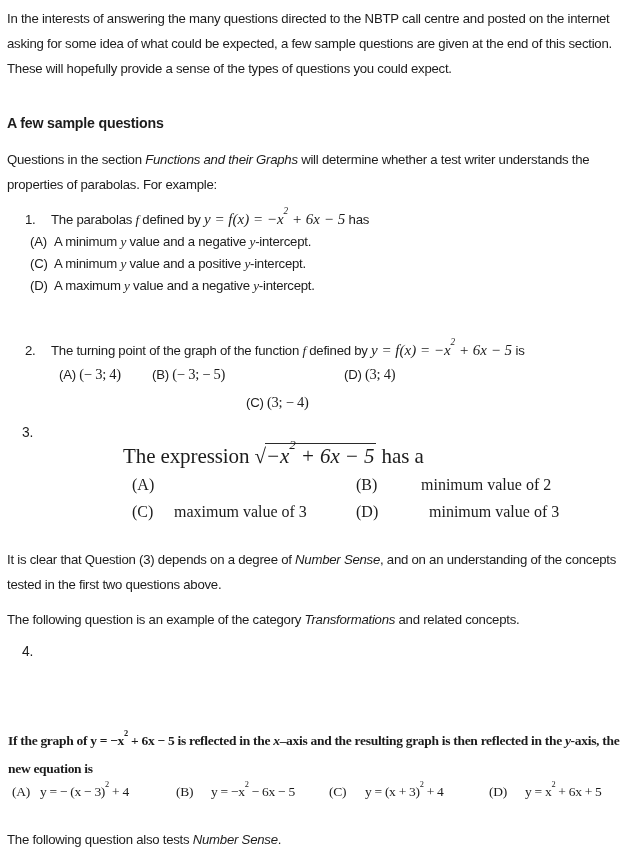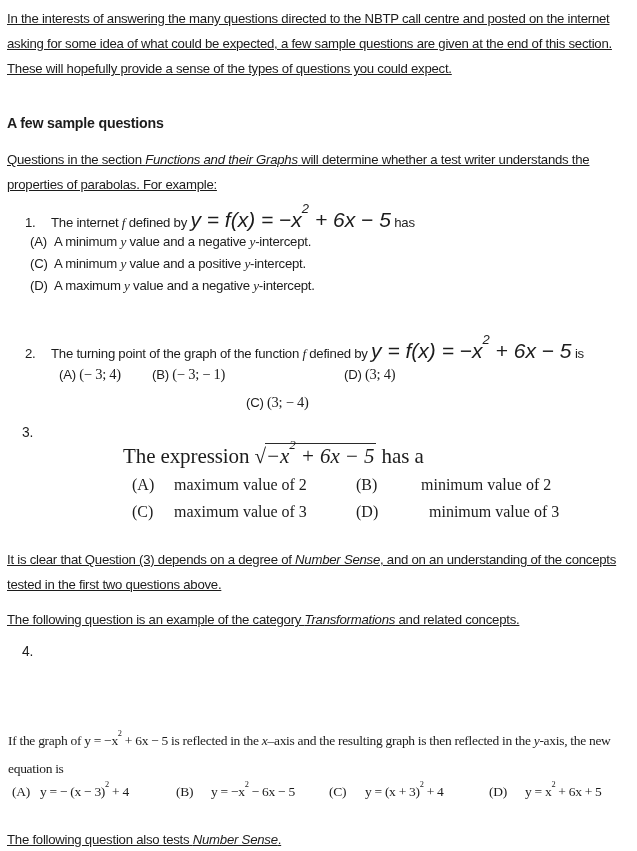--- a/index.html
+++ b/index.html
@@ -14,37 +14,37 @@
   .abs { position: absolute; }
   .sans {
     font-family: "Liberation Sans", sans-serif;
     font-size: 13.2px;
     letter-spacing: -0.25px;
     line-height: 25px;
   }
   .serif {
     font-family: "Liberation Serif", serif;
   }
-  .para { margin: 0; text-decoration: underline; }
+  .para { margin: 0; }
   .heading {
     margin: 0;
     font-family: "Liberation Sans", sans-serif;
     font-size: 14.2px;
     font-weight: bold;
     letter-spacing: -0.2px;
   }
   .it { font-style: italic; }
   .mvar {
     font-family: "Liberation Serif", serif;
     font-style: italic;
   }
   .formula {
-    font-family: Liberation Sans, sans-serif;
+    font-family: Liberation Serif, serif;
     font-style: italic;
-    font-size: 21px;
+    font-size: 15px;
     letter-spacing: 0;
   }
   .formula sup, .q3stem sup, .q4f sup {
     font-size: 0.62em;
     position: relative;
     top: -0.45em;
     line-height: 0;
   }
   .qnum { display: inline-block; width: 26px; }
   .optline { line-height: 22px; white-space: nowrap; }
@@ -77,61 +77,60 @@
 <body>
 
 <div class="page">
 
   <p class="abs sans para" style="left:7px; top:6px; width:626px;">In the interests of answering the many questions directed to the NBTP call centre and posted on the internet asking for some idea of what could be expected, a few sample questions are given at the end of this section. These will hopefully provide a sense of the types of questions you could expect.</p>
 
   <h2 class="abs heading" style="left:7px; top:115px;">A few sample questions</h2>
 
   <p class="abs sans para" style="left:7px; top:147px; width:631px;"><span>Questions in the section </span><span class="it">Functions and their Graphs</span><span> will determine whether a test writer understands the properties of parabolas. For example:</span></p>
 
-  <div class="abs sans nowrap" style="left:25px; top:207px;"><span class="qnum">1.</span><span>The internet </span><span class="mvar">f</span><span> defined by </span><span class="formula"><span>y = f(x) = −x</span><sup>2</sup><span> + 6x − 5</span></span><span> has</span></div>
+  <div class="abs sans nowrap" style="left:25px; top:207px;"><span class="qnum">1.</span><span>The parabolas </span><span class="mvar">f</span><span> defined by </span><span class="formula"><span>y = f(x) = −x</span><sup>2</sup><span> + 6x − 5</span></span><span> has</span></div>
 
   <div class="abs sans" style="left:30px; top:231px;">
     <div class="optline"><span class="optlabel">(A)</span><span>A minimum </span><span class="mvar">y</span><span> value and a negative </span><span class="mvar">y</span><span>-intercept.</span></div>
     <div class="optline"><span class="optlabel">(C)</span><span>A minimum </span><span class="mvar">y</span><span> value and a positive </span><span class="mvar">y</span><span>-intercept.</span></div>
     <div class="optline"><span class="optlabel">(D)</span><span>A maximum </span><span class="mvar">y</span><span> value and a negative </span><span class="mvar">y</span><span>-intercept.</span></div>
   </div>
 
   <div class="abs sans nowrap" style="left:25px; top:338px;"><span class="qnum">2.</span><span>The turning point of the graph of the function </span><span class="mvar">f</span><span> defined by </span><span class="formula"><span>y = f(x) = −x</span><sup>2</sup><span> + 6x − 5</span></span><span> is</span></div>
 
   <div class="abs row" style="top:362px;">
     <span class="abs sans nowrap" style="left:55px;"><span>(A)</span> <span class="serif" style="font-size:14.5px;">(− 3; 4)</span></span>
-    <span class="abs sans nowrap" style="left:148px;"><span>(B)</span> <span class="serif" style="font-size:14.5px;">(− 3; − 1)</span></span>
+    <span class="abs sans nowrap" style="left:148px;"><span>(B)</span> <span class="serif" style="font-size:14.5px;">(− 3; − 5)</span></span>
     <span class="abs sans nowrap" style="left:242px;margin-top:28px;"><span>(C)</span> <span class="serif" style="font-size:14.5px;">(3; − 4)</span></span>
     <span class="abs sans nowrap" style="left:340px;"><span>(D)</span> <span class="serif" style="font-size:14.5px;">(3; 4)</span></span>
   </div>
 
   <div class="abs sans" style="left:22px; top:420px; font-size:13.8px;">3.</div>
 
   <div class="abs serif q3stem" style="left:123px; top:444px;"><span class="upright">The expression </span><span><span class="rad">√</span><span class="rbody"><span>−x</span><sup>2</sup><span> + 6x − 5</span></span></span><span class="upright"> has a</span></div>
 
   <div class="abs row" style="top:476px;">
     <span class="abs serif q3opt" style="left:128px;">(A)</span>
-    <span class="abs serif q3opt" style="left:170px;">maximum value of 2</span>
     <span class="abs serif q3opt" style="left:352px;">(B)</span>
     <span class="abs serif q3opt" style="left:417px;">minimum value of 2</span>
   </div>
   <div class="abs row" style="top:503px;">
     <span class="abs serif q3opt" style="left:128px;">(C)</span>
     <span class="abs serif q3opt" style="left:170px;">maximum value of 3</span>
     <span class="abs serif q3opt" style="left:352px;">(D)</span>
     <span class="abs serif q3opt" style="left:417px;margin-left:8px;">minimum value of 3</span>
   </div>
 
   <p class="abs sans para" style="left:7px; top:547px; width:626px;"><span>It is clear that Question (3) depends on a degree of </span><span class="it">Number Sense</span><span>, and on an understanding of the concepts tested in the first two questions above.</span></p>
 
   <p class="abs sans para" style="left:7px; top:607px; width:630px;"><span>The following question is an example of the category </span><span class="it">Transformations</span><span> and related concepts.</span></p>
 
   <div class="abs sans" style="left:22px; top:639px; font-size:13.8px;">4.</div>
 
-  <p class="abs serif q4p" style="left:8px; top:727px; width:624px;"><span>If the graph of </span><span class="q4f fx"><span>y = −x</span><sup>2</sup><span> + 6x − 5</span></span><span> is reflected in the </span><span class="mvar">x</span><span>–axis and the resulting graph is then reflected in the </span><span class="mvar">y</span><span>-axis, the new equation is</span></p>
+  <p class="abs serif q4p" style="left:8px; top:727px; width:624px;font-weight:bold;"><span>If the graph of </span><span class="q4f fx"><span>y = −x</span><sup>2</sup><span> + 6x − 5</span></span><span> is reflected in the </span><span class="mvar">x</span><span>–axis and the resulting graph is then reflected in the </span><span class="mvar">y</span><span>-axis, the new equation is</span></p>
 
   <div class="abs row" style="top:784px;">
     <span class="abs serif q4f" style="left:8px;">(A)</span>
     <span class="abs serif q4f fx" style="left:36px;"><span>y = − (x − 3)</span><sup>2</sup><span> + 4</span></span>
     <span class="abs serif q4f" style="left:172px;">(B)</span>
     <span class="abs serif q4f fx" style="left:207px;"><span>y = −x</span><sup>2</sup><span> − 6x − 5</span></span>
     <span class="abs serif q4f" style="left:325px;">(C)</span>
     <span class="abs serif q4f fx" style="left:361px;"><span>y = (x + 3)</span><sup>2</sup><span> + 4</span></span>
     <span class="abs serif q4f" style="left:485px;">(D)</span>
     <span class="abs serif q4f fx" style="left:521px;"><span>y = x</span><sup>2</sup><span> + 6x + 5</span></span>

